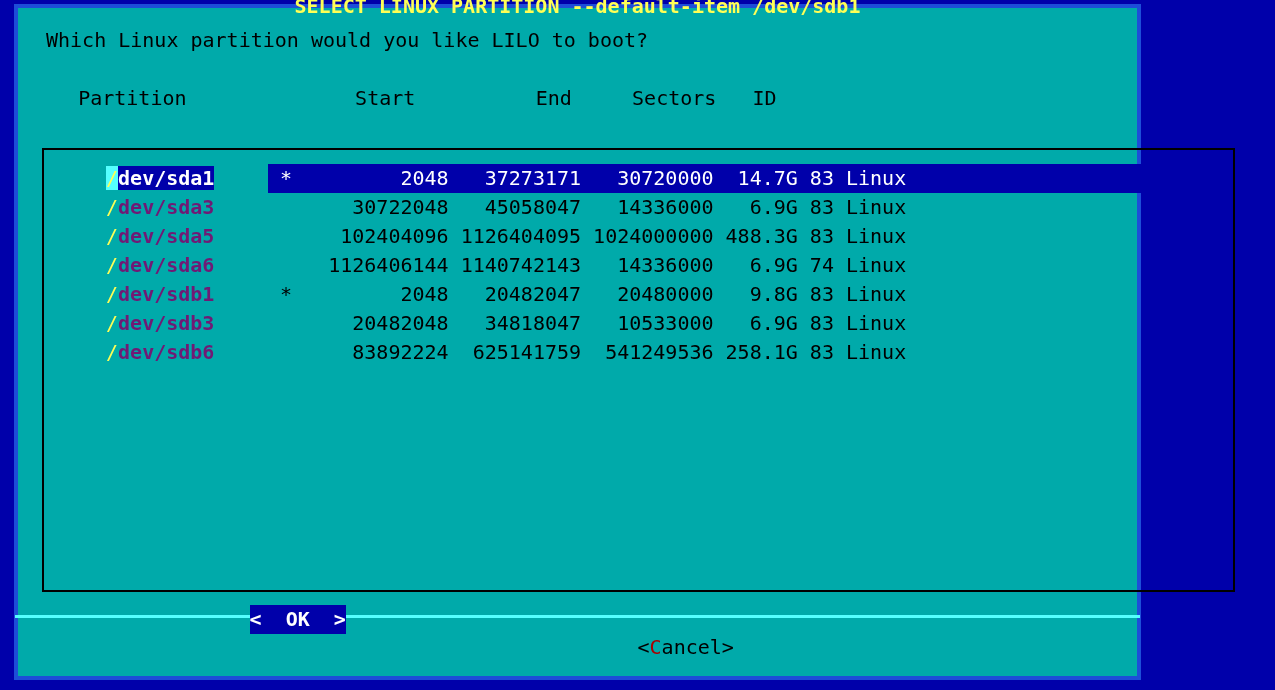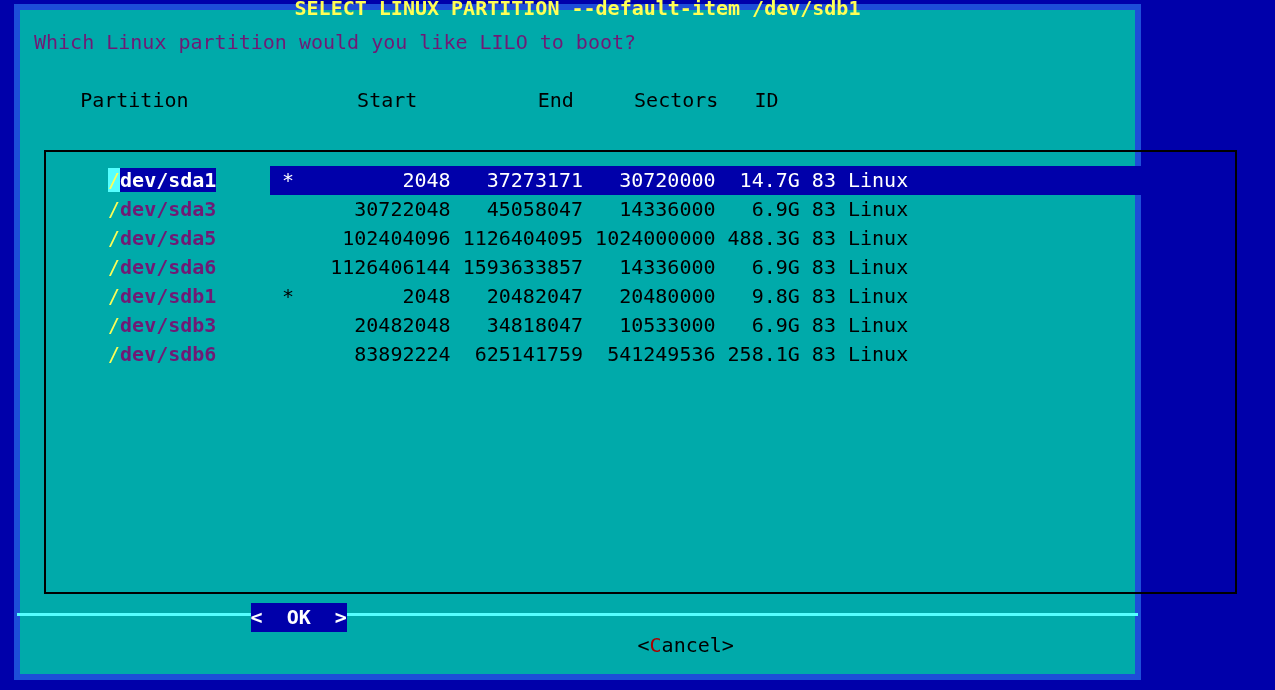--- a/index.html
+++ b/index.html
@@ -13,39 +13,39 @@
     line-height: 29px;
     overflow: hidden;
   }
   .dialog {
     position: absolute;
     left: 14px;
     top: 4px;
     width: 1127px;
     height: 676px;
     background: #00aaaa;
-    border: 6px solid #1d4ed8;
+    border: 4px solid #1d4ed8;
     box-sizing: border-box;
     color: #000;
   }
   .title {
     position: absolute;
     top: -16px;
     left: 0;
     width: 100%;
     text-align: center;
     color: #ffff55;
     font-weight: bold;
     white-space: pre;
   }
   .prompt {
     position: absolute;
     top: 18px;
-    left: 14px;
-    color: #701a75;
+    left: 28px;
+    color: #000000;
     white-space: pre;
   }
   .headers {
     position: absolute;
     top: 76px;
     left: 12px;
     color: #000;
     white-space: pre;
   }
   .listbox {
@@ -151,21 +151,21 @@
       <div class="row">
         <div class="dev-cell"><span class="slash">/</span><span class="rest">dev/sda3</span></div>
         <div class="info-cell"><span class="inner">       30722048   45058047   14336000   6.9G 83 Linux</span></div>
       </div>
       <div class="row">
         <div class="dev-cell"><span class="slash">/</span><span class="rest">dev/sda5</span></div>
         <div class="info-cell"><span class="inner">      102404096 1126404095 1024000000 488.3G 83 Linux</span></div>
       </div>
       <div class="row">
         <div class="dev-cell"><span class="slash">/</span><span class="rest">dev/sda6</span></div>
-        <div class="info-cell"><span class="inner">     1126406144 1593633857   14336000   6.9G 83 Linux</span></div>
+        <div class="info-cell"><span class="inner">     1126406144 1140742143   14336000   6.9G 74 Linux</span></div>
       </div>
       <div class="row">
         <div class="dev-cell"><span class="slash">/</span><span class="rest">dev/sdb1</span></div>
         <div class="info-cell"><span class="inner"> *         2048   20482047   20480000   9.8G 83 Linux</span></div>
       </div>
       <div class="row">
         <div class="dev-cell"><span class="slash">/</span><span class="rest">dev/sdb3</span></div>
         <div class="info-cell"><span class="inner">       20482048   34818047   10533000   6.9G 83 Linux</span></div>
       </div>
       <div class="row">

